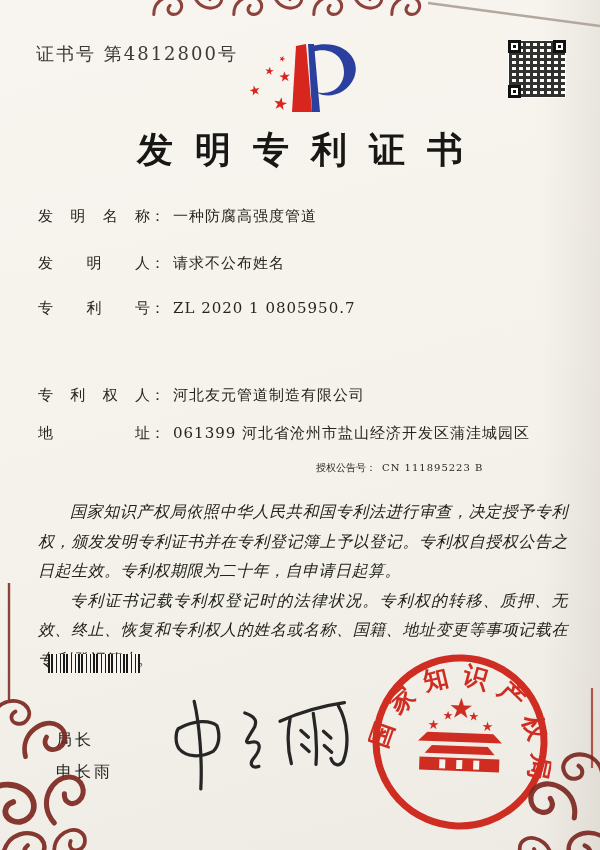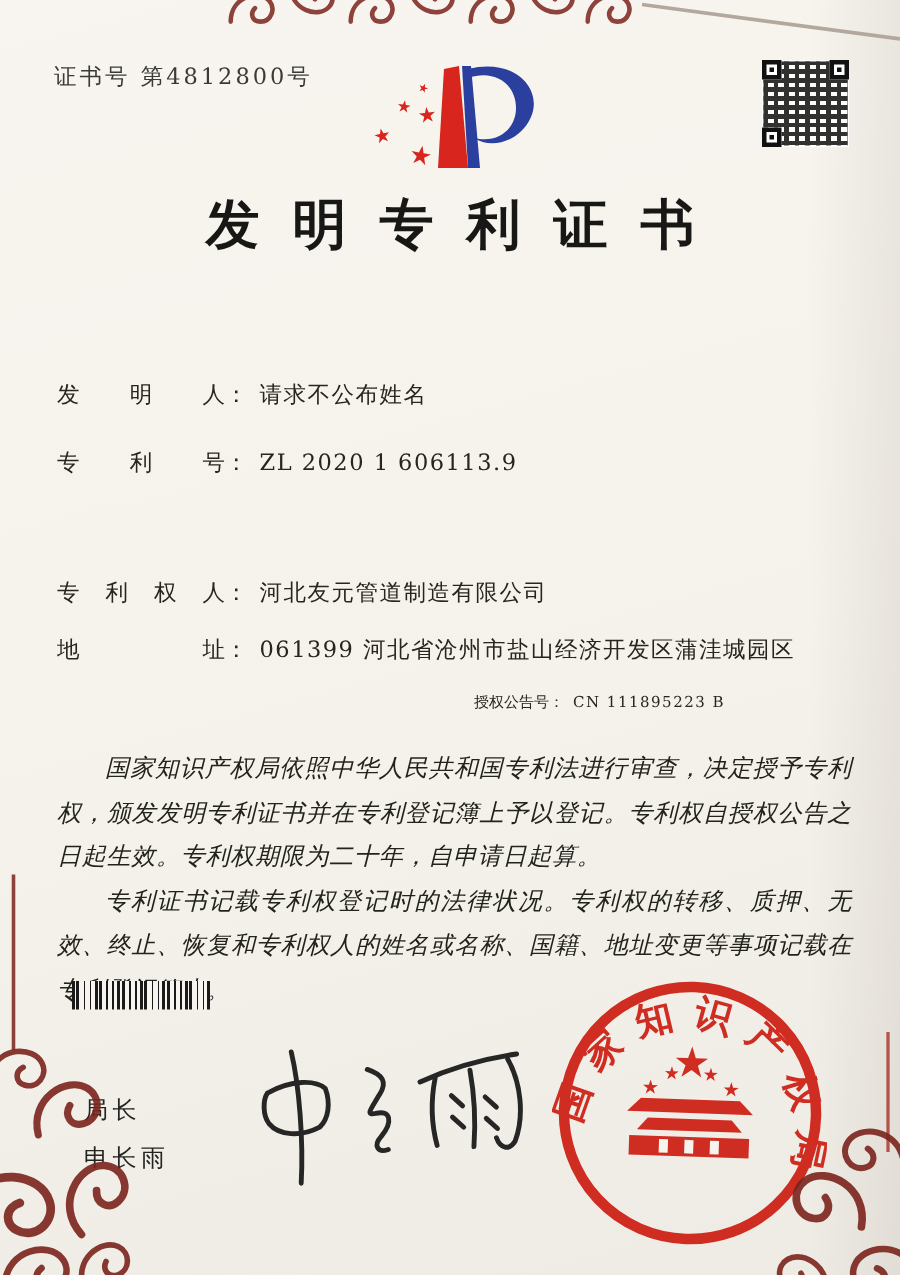--- a/index.html
+++ b/index.html
@@ -4,21 +4,21 @@
 <style>
   html,body{margin:0;padding:0;background:#888;}
   #page{
     position:relative;width:600px;height:850px;overflow:hidden;
     background:
       linear-gradient(90deg, rgba(0,0,0,0) 90%, rgba(110,100,90,.10)),
       linear-gradient(165deg,#f8f5f0 0%,#f5f2eb 55%,#eeebe4 100%);
     font-family:"DejaVu Serif","Liberation Serif",serif;
     color:#2b2b28;
   }
-  .certno{position:absolute;left:36px;top:42px;font-size:15px;letter-spacing:2px;color:#3a3a36;}
+  .certno{position:absolute;left:36px;top:42px;font-size:18px;letter-spacing:2px;color:#3a3a36;}
   .logo{position:absolute;left:232px;top:34px;width:136px;height:86px;}
   .qr{position:absolute;left:508px;top:40px;width:58px;height:58px;background:#fdfdfc;}
   .qr .pat{position:absolute;inset:1px;opacity:.88;
     background-image:
       repeating-linear-gradient(0deg,#151515 0 3px,transparent 3px 6px),
       repeating-linear-gradient(90deg,#151515 0 3px,transparent 3px 7px);}
   .qr .f{position:absolute;width:13px;height:13px;border:3px solid #111;background:#fff;box-sizing:border-box;}
   .qr .f::after{content:"";position:absolute;left:2px;top:2px;width:3px;height:3px;background:#111;}
   .qr .tl{left:0;top:0}.qr .tr{right:0;top:0}.qr .bl{left:0;bottom:0}
   .title{position:absolute;top:126px;left:0;width:100%;text-align:center;
@@ -62,25 +62,28 @@
 
   <div class="qr">
     <div class="pat"></div>
     <div class="f tl"></div>
     <div class="f tr"></div>
     <div class="f bl"></div>
   </div>
 
   <div class="title">发明专利证书</div>
 
+  <div class="row" style="top:207px">
+    <span class="lbl">发明名称</span><span>：</span><span class="val">一种防腐高强度管道</span>
+  </div>
   <div class="row" style="top:254px">
     <span class="lbl">发明人</span><span>：</span><span class="val">请求不公布姓名</span>
   </div>
   <div class="row" style="top:299px">
-    <span class="lbl">专利号</span><span>：</span><span class="val">ZL 2020 1 606113.9</span>
+    <span class="lbl">专利号</span><span>：</span><span class="val">ZL 2020 1 0805950.7</span>
   </div>
   <div class="row" style="top:386px">
     <span class="lbl">专利权人</span><span>：</span><span class="val">河北友元管道制造有限公司</span>
   </div>
   <div class="row" style="top:424px">
     <span class="lbl">地址</span><span>：</span><span class="val">061399 河北省沧州市盐山经济开发区蒲洼城园区</span>
   </div>
   <div class="row2" style="top:461px">
     <span>授权公告号</span><span>：</span><span class="val">CN 111895223 B</span>
   </div>

